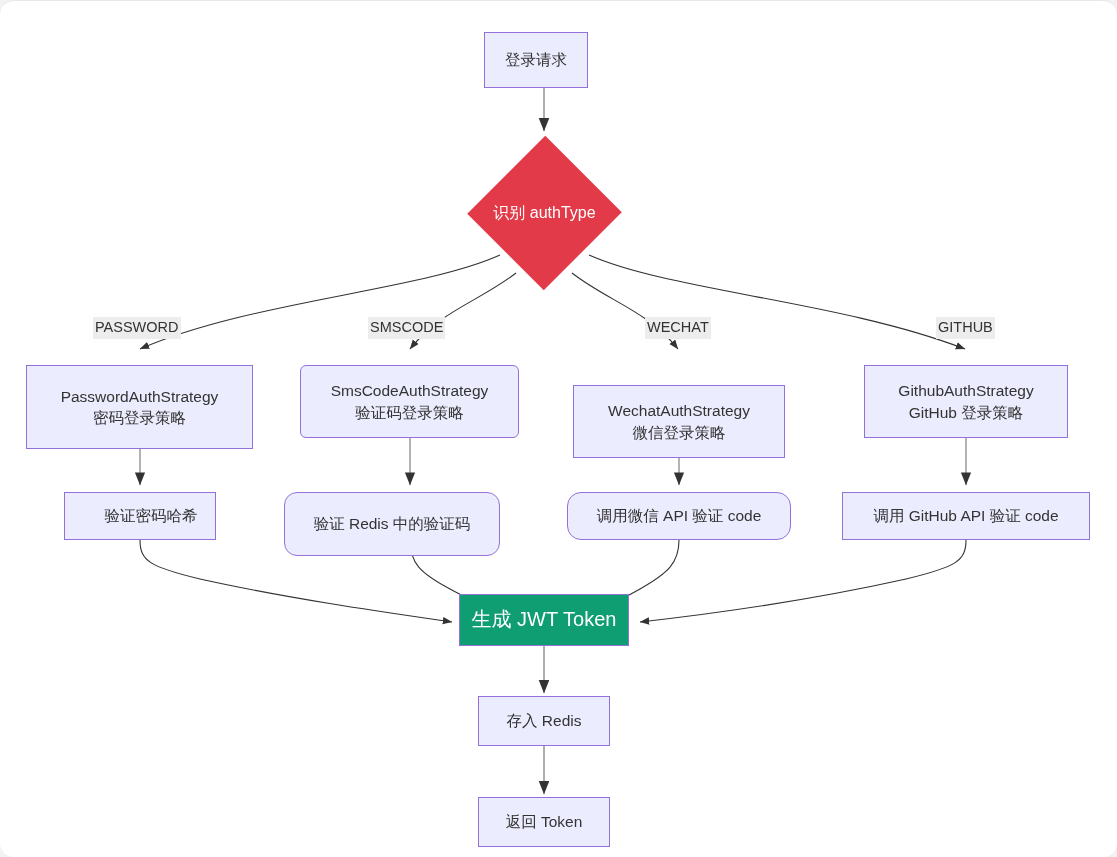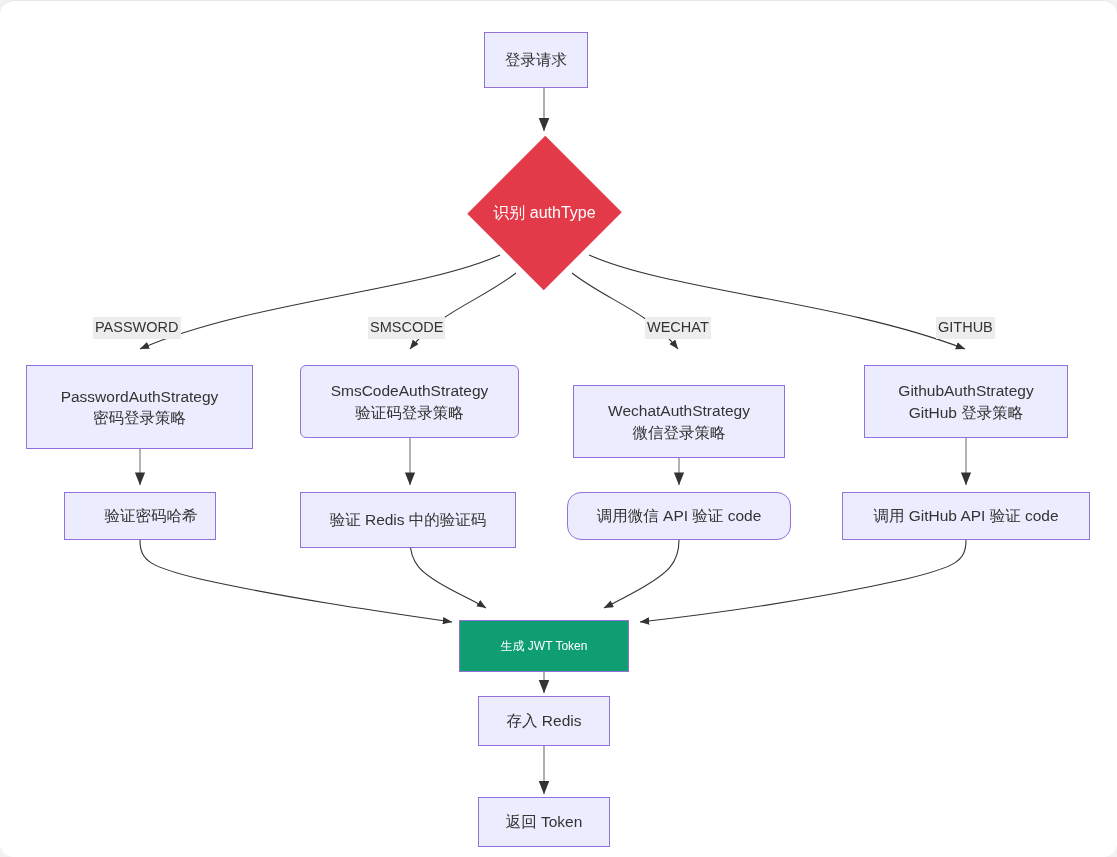--- a/index.html
+++ b/index.html
@@ -53,22 +53,21 @@
     font-size: 15.5px;
   }
   .node-rect .lines {
     display: block;
     white-space: pre-line;
   }
   .node-green {
     background: #0f9d72;
     border: 1.5px solid #9370db;
     color: #ffffff;
-    font-size: 12px;
-    margin-top: 26px;
+    font-size: 20px;
   }
   .diamond-wrap {
     position: absolute;
     display: flex;
     align-items: center;
     justify-content: center;
   }
   .diamond-shape {
     position: absolute;
     left: 0; top: 0;
@@ -156,21 +155,21 @@
 微信登录策略</span>
     </div>
     <div class="node node-rect" style="left:864px; top:364px; width:204px; height:73px;">
       <span class="lines">GithubAuthStrategy
 GitHub 登录策略</span>
     </div>
 
     <div class="node node-rect" style="left:64px; top:491px; width:152px; height:48px;padding-left:22px;">
       <span class="lines">验证密码哈希</span>
     </div>
-    <div class="node node-rect" style="left:300px; top:491px; width:216px; height:56px;">
+    <div class="node node-rect" style="left:284px; top:491px; width:216px; height:64px;border-radius:13px;">
       <span class="lines">验证 Redis 中的验证码</span>
     </div>
     <div class="node node-rect" style="left:567px; top:491px; width:224px; height:48px;border-radius:14px;">
       <span class="lines">调用微信 API 验证 code</span>
     </div>
     <div class="node node-rect" style="left:842px; top:491px; width:248px; height:48px;">
       <span class="lines">调用 GitHub API 验证 code</span>
     </div>
 
     <div class="node node-green" style="left:459px; top:593px; width:170px; height:52px;">

